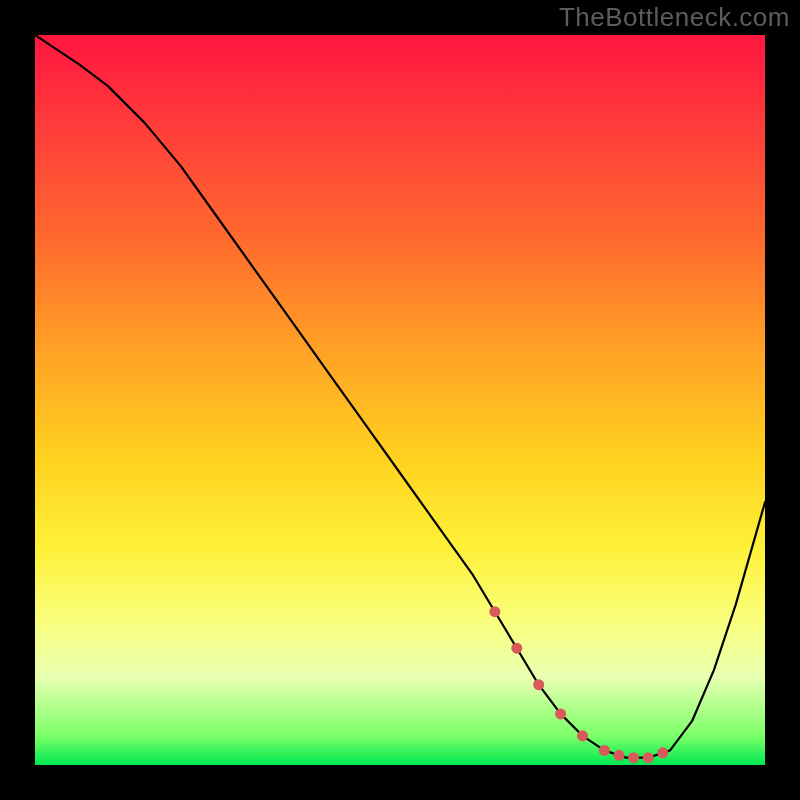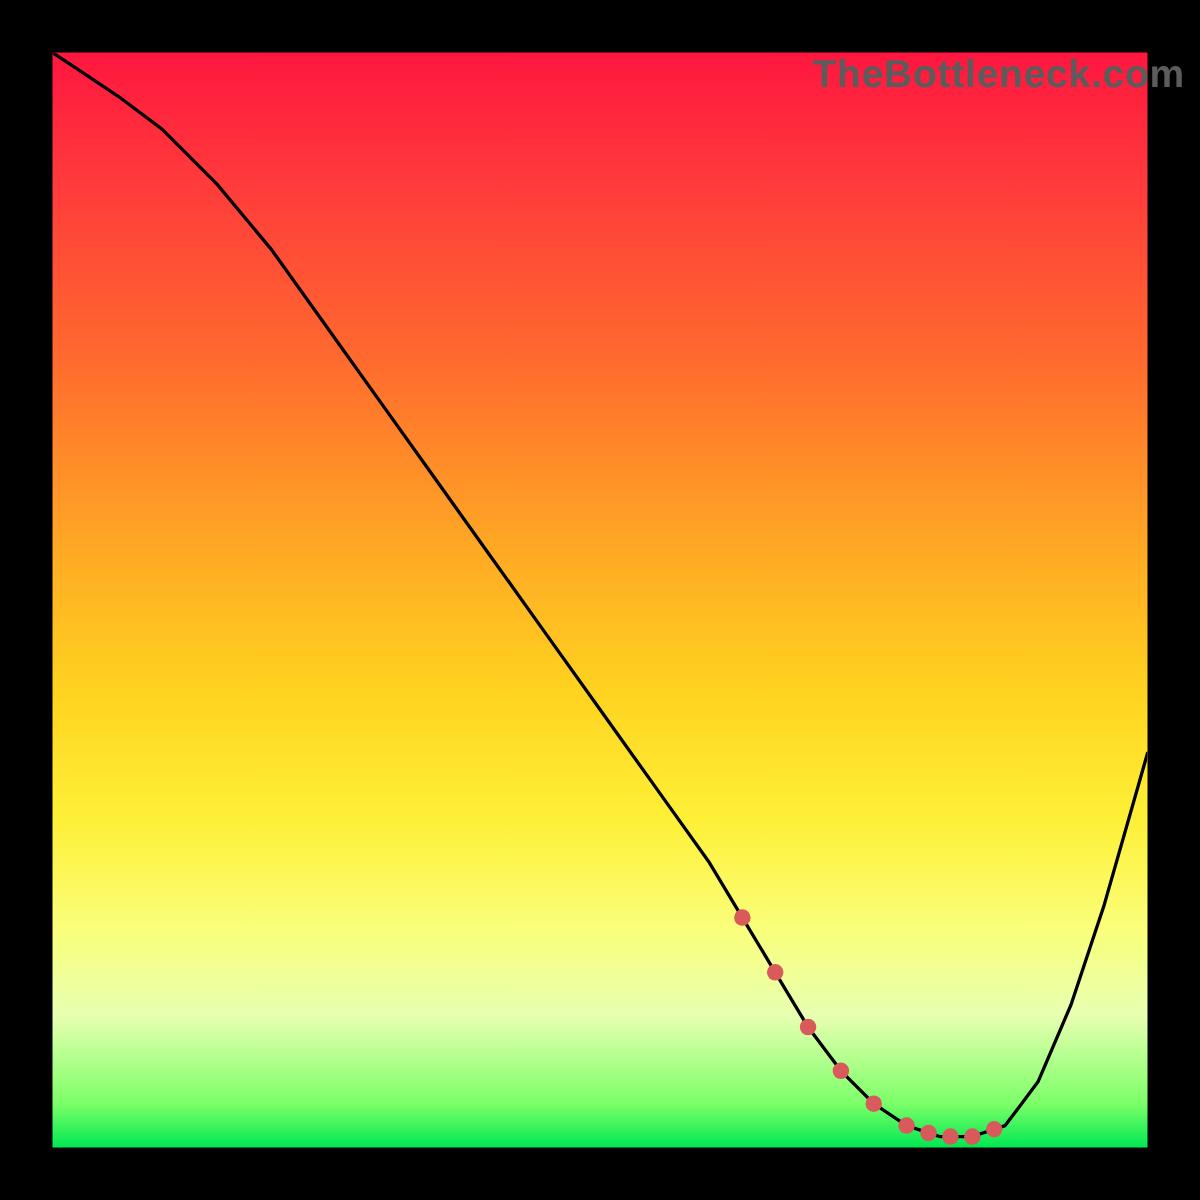--- a/index.html
+++ b/index.html
@@ -16,25 +16,24 @@
     width: 800px;
     height: 800px;
     background: #000000;
   }
   .watermark {
     position: absolute;
     top: 2px;
     right: 10px;
     color: #5c5c5c;
     font-size: 26px;
-    font-weight: 700;
+    font-weight: 400;
     letter-spacing: 0.5px;
     z-index: 20;
     user-select: none;
-    margin-top: 32px;
   }
   .plot-area {
     position: absolute;
     left: 35px;
     top: 35px;
     width: 730px;
     height: 730px;
     background: linear-gradient(to bottom,
       #ff163f 0%,
       #ff3b3b 12%,

